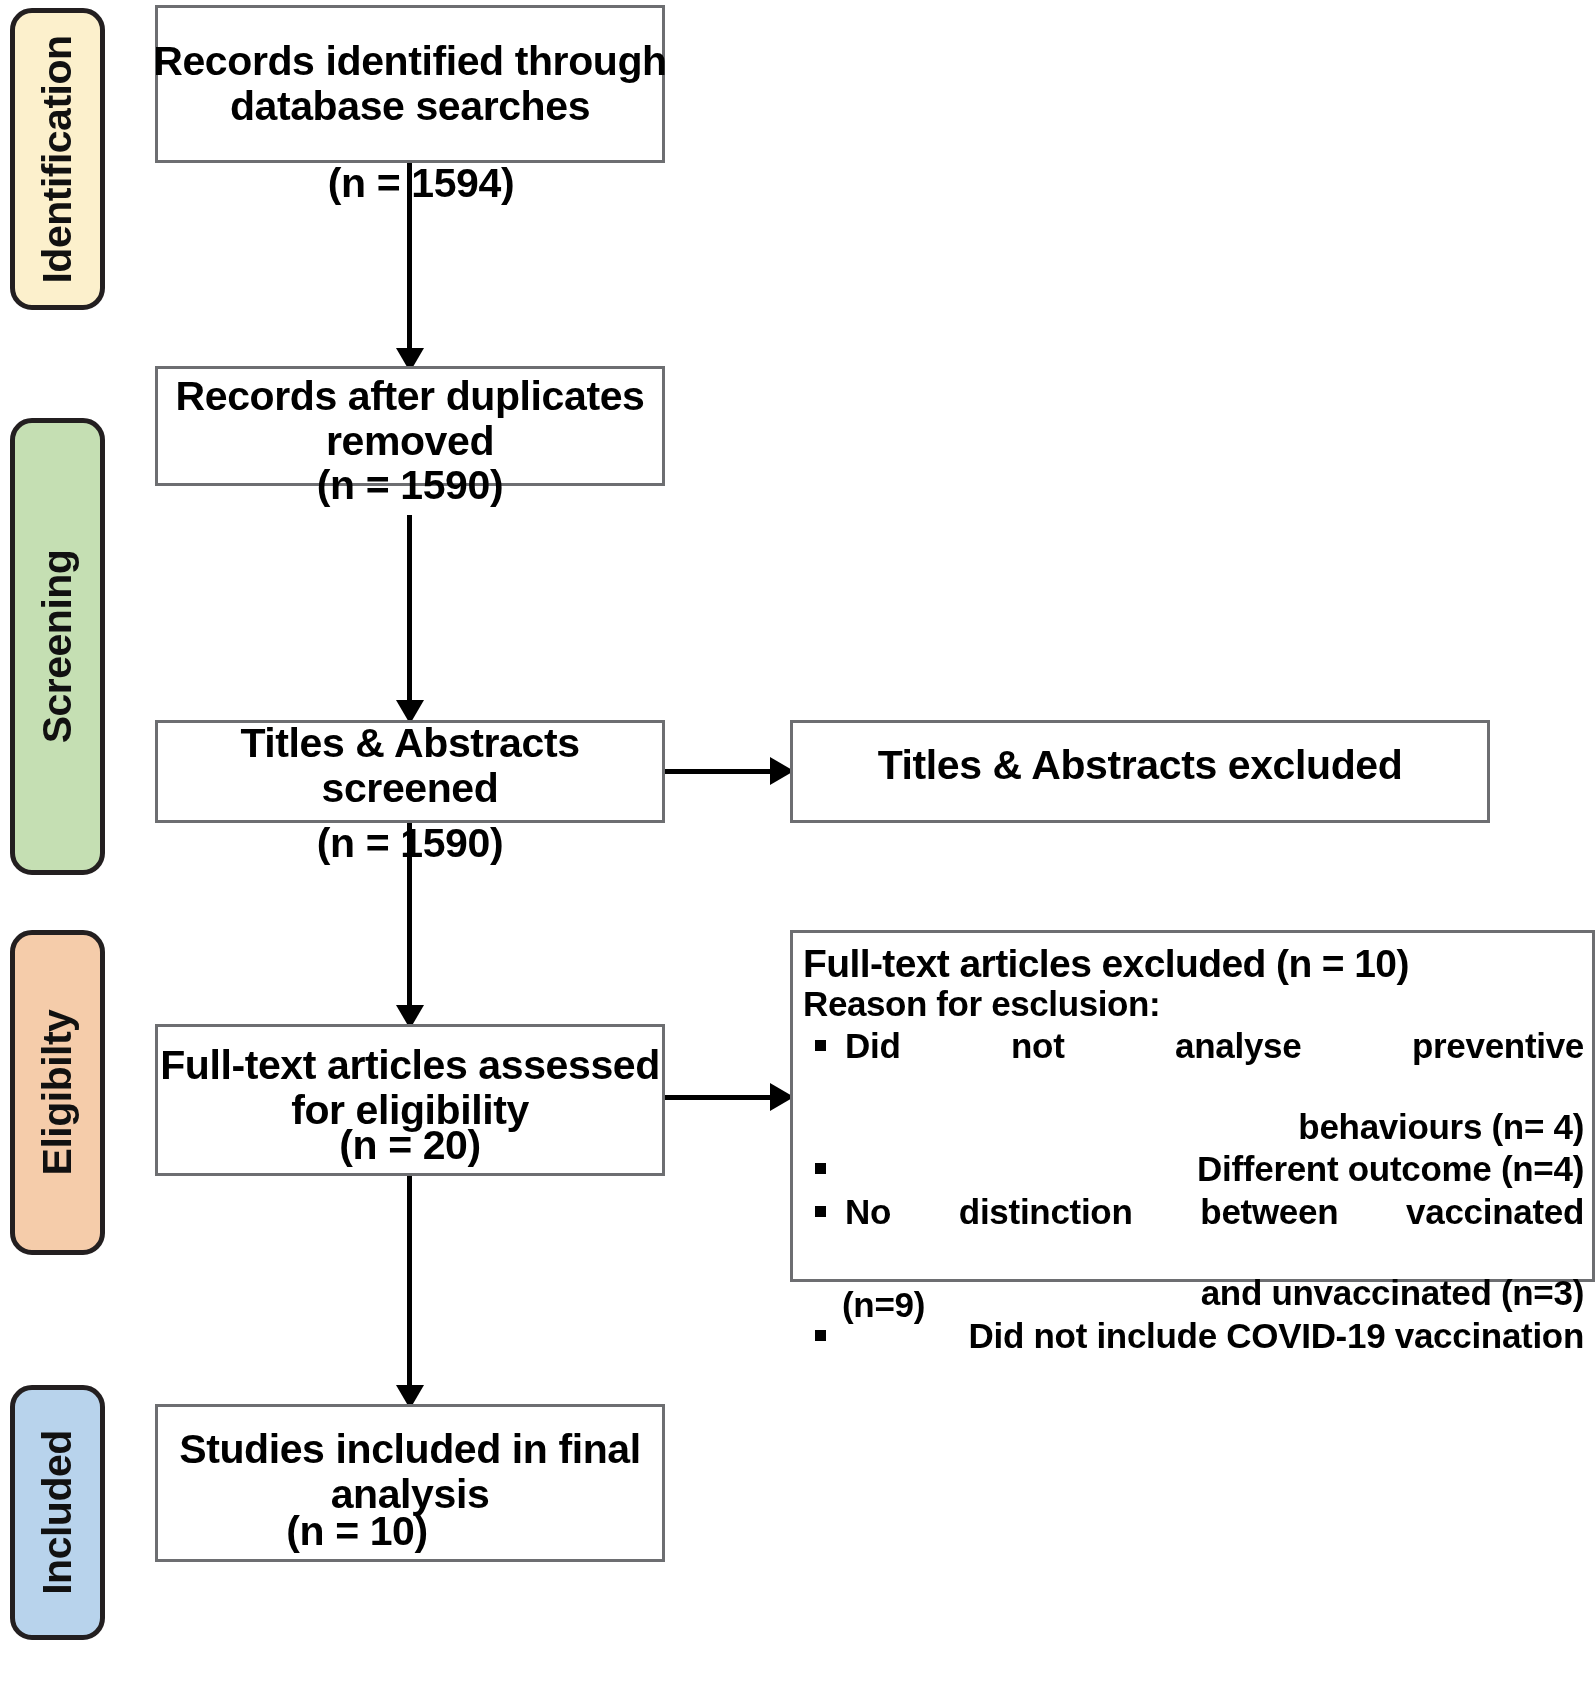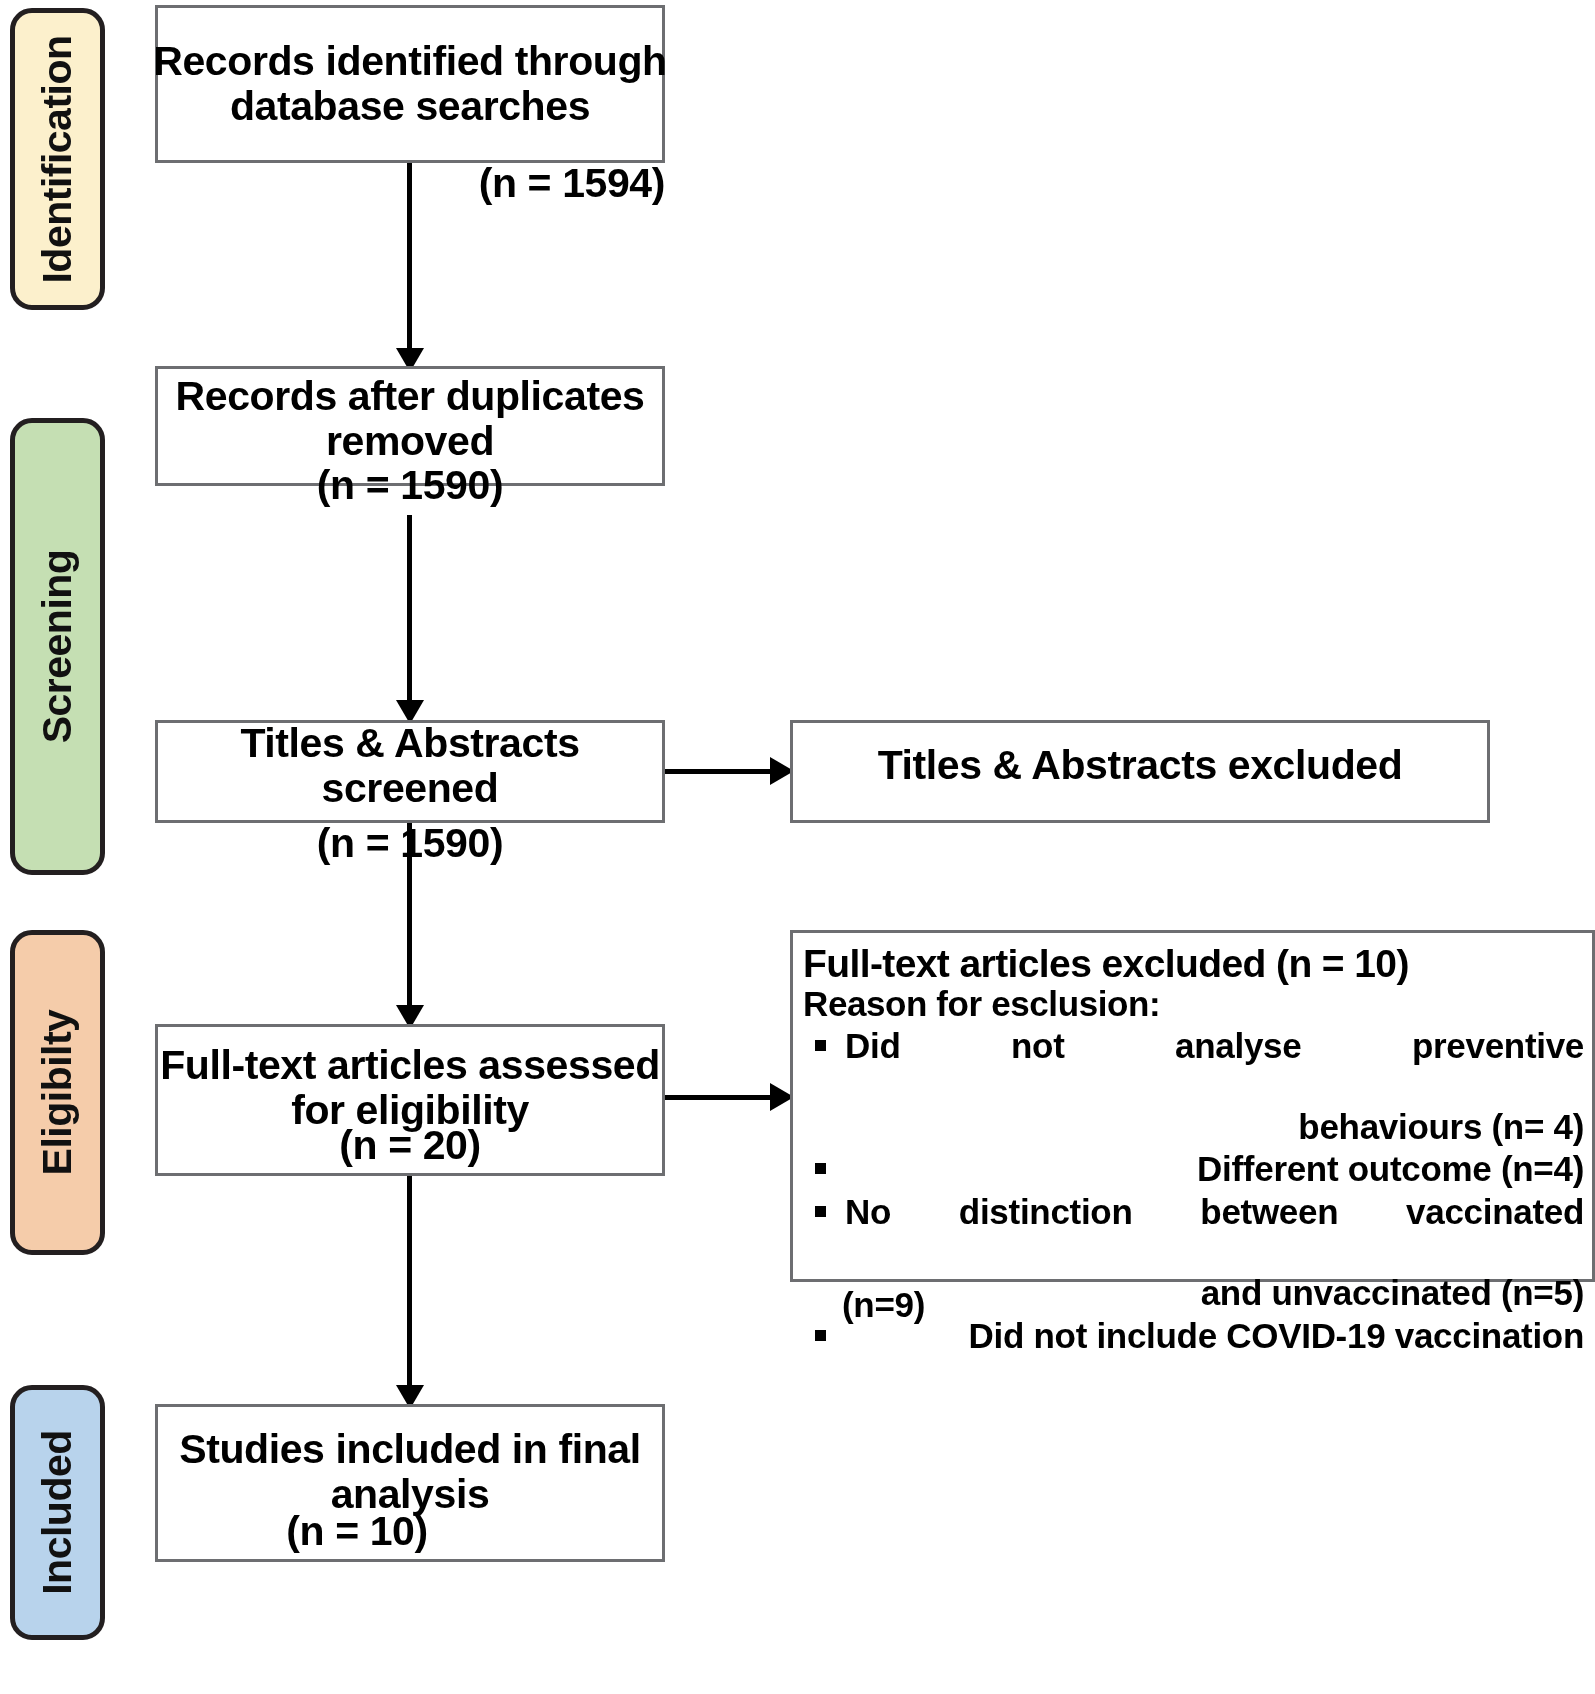--- a/index.html
+++ b/index.html
@@ -153,21 +153,21 @@
 
   <div class="hline" style="left:663px;top:1095px;width:120px;"></div>
   <div class="arrow-right" style="left:770px;top:1083px;"></div>
 
   <div class="vline" style="left:407px;top:1175px;height:230px;"></div>
   <div class="arrow-down" style="left:396px;top:1385px;"></div>
 
   <div class="fbox" style="left:155px;top:5px;width:510px;height:158px;">
     <div class="inner">Records identified through database searches</div>
   </div>
-  <div class="nline" style="left:155px;top:160px;width:510px;text-align:right;">(n = 1594)</div>
+  <div class="nline" style="left:166px;top:160px;width:510px;">(n = 1594)</div>
 
   <div class="fbox" style="left:155px;top:366px;width:510px;height:120px;">
     <div class="inner" style="top:44%;">Records after duplicates removed</div>
   </div>
   <div class="nline" style="left:155px;top:462px;width:510px;">(n = 1590)</div>
 
   <div class="fbox" style="left:155px;top:720px;width:510px;height:103px;">
     <div class="inner" style="top:44%;">Titles &amp; Abstracts screened</div>
   </div>
   <div class="nline" style="left:155px;top:820px;width:510px;">(n = 1590)</div>
@@ -196,21 +196,21 @@
         <span class="btext">Did not analyse preventive</span>
         <span class="tail">behaviours (n= 4)</span>
       </li>
       <li>
         <span class="bullet"></span>
         <span class="tail">Different outcome (n=4)</span>
       </li>
       <li>
         <span class="bullet"></span>
         <span class="btext">No distinction between vaccinated</span>
-        <span class="tail">and unvaccinated (n=5)</span>
+        <span class="tail">and unvaccinated (n=3)</span>
       </li>
       <li>
         <span class="bullet"></span>
         <span class="tail">Did not include COVID-19 vaccination</span>
       </li>
     </ul>
   </div>
 
   <div class="overflow-tail" style="left:842px;top:1285px;">(n=9)</div>
 

